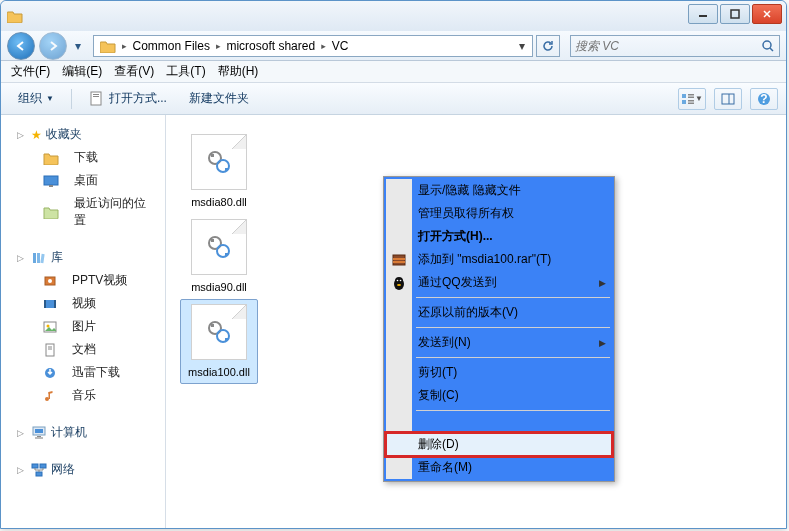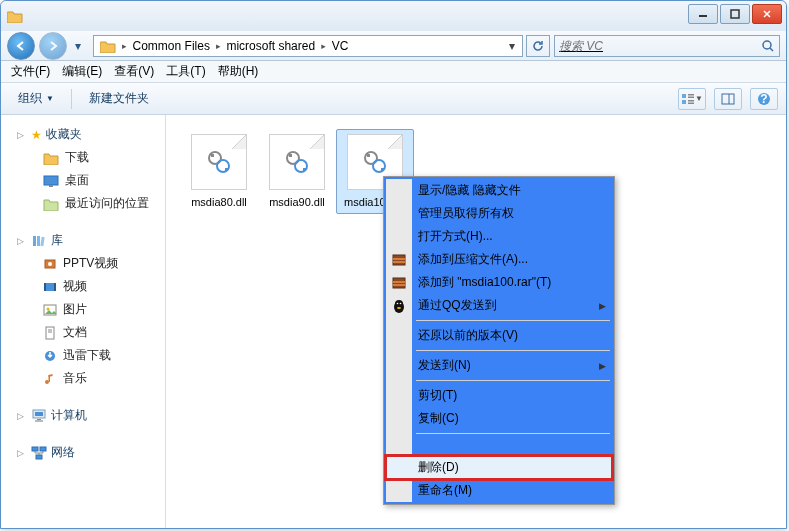--- a/index.html
+++ b/index.html
@@ -13,52 +13,52 @@
   .navbar { height: 30px; border-bottom: 1px solid #b9c8d8; background: linear-gradient(#f6fafe, #e7eff7); display:flex; align-items:center; padding: 0 6px; gap:4px; }
   .navbtn { width: 28px; height: 28px; border-radius: 50%; border:1px solid #6b91b4; background: radial-gradient(circle at 40% 35%, #6fbdf5, #1f6fb8); display:flex; align-items:center; justify-content:center; color:#fff; cursor:pointer; }
   .navbtn.fwd { opacity:0.6; }
   .navchev { width:14px; height:18px; display:flex; align-items:center; justify-content:center; color:#2e5a86; margin-right:4px; cursor:pointer; }
   .address { flex:1; height:22px; border:1px solid #8aa7c2; background:#fff; display:flex; align-items:center; padding:0 2px; }
   .address .crumb { padding:0 4px; display:flex; align-items:center; gap:2px; height:20px; cursor:pointer; }
   .address .sep { color:#555; font-size:9px; padding:0 2px; }
   .address .spacer { flex:1; }
   .address .drop { width:16px; display:flex; align-items:center; justify-content:center; color:#444; cursor:pointer; }
   .refresh { width:24px; height:22px; border:1px solid #8aa7c2; display:flex; align-items:center; justify-content:center; color:#3a6ea5; margin-left:-1px; cursor:pointer; }
-  .search { width:226px; height:22px; border:1px solid #8aa7c2; margin-left:0; display:flex; align-items:center; padding:0 4px; position:relative;text-decoration:underline; }
+  .search { width:210px; height:22px; border:1px solid #8aa7c2; margin-left:6px; display:flex; align-items:center; padding:0 4px; position:relative; }
   .search input { flex:1; border:none; outline:none; font-style:italic; color:#888; background:transparent; }
   .search .sicon { color:#3a6ea5; }
   .menubar { height: 22px; border-bottom:1px solid #d3dce6; background:#f4f8fb; display:flex; align-items:center; padding:0 4px; }
   .menubar .mi { padding:10px 6px; cursor:pointer;text-align:right; }
   .command { height: 32px; background: linear-gradient(#f9fcff, #e6eef6); border-bottom:1px solid #c6d4e1; display:flex; align-items:center; padding:0 8px; gap:4px; }
   .command .item { padding:4px 8px; display:flex; align-items:center; gap:4px; color:#163c63; cursor:pointer; border:1px solid transparent; border-radius:2px; }
   .command .sep2 { width:1px; height:20px; background:#c6d4e1; margin:0 4px; }
   .command .spacer { flex:1; }
   .command .viewbtn { width:28px; height:22px; border:1px solid #b0cce5; border-radius:2px; display:flex; align-items:center; justify-content:center; cursor:pointer; margin-left:4px; }
   .body { display:flex; height: calc(100% - 114px); }
   .sidebar { width:165px; border-right:1px solid #d6dee7; padding:8px 0; background:#fff; overflow:hidden; }
   .sidegroup { margin-bottom:14px; }
   .sidehead { display:flex; align-items:center; gap:4px; padding:3px 8px 3px 16px; color:#1b3f63; cursor:pointer; }
   .sidehead .tri { width:10px; color:#888; font-size:9px; }
-  .sidechild { display:flex; align-items:center; gap:6px; padding:3px 8px 3px 42px; color:#222; cursor:pointer; }
+  .sidechild { display:flex; align-items:center; gap:15px; padding:3px 8px 3px 42px; color:#222; cursor:pointer; }
   .content { flex:1; padding:14px; background:#fff; position:relative; }
-  .files { display:flex; gap:0; }
+  .files { display:flex; gap:0;flex-direction:column; }
   .file { width:78px; text-align:center; padding:4px 2px; cursor:pointer; border:1px solid transparent; border-radius:2px; }
   .file.selected { background:#cde8ff; border:1px solid #7da2ce; }
   .file .thumb { width:56px; height:56px; margin:0 auto 6px; border:1px solid #d0d0d0; background:#fff; position:relative; display:flex; align-items:center; justify-content:center; }
   .file .thumb .corner { position:absolute; top:0; right:0; width:14px; height:14px; background:linear-gradient(135deg, transparent 48%, #d0d0d0 50%, #f0f0f0 52%); }
   .file .fname { font-size:11px; line-height:13px; color:#000; word-break:break-all; }
   .ctxmenu { position:absolute; left:383px; top:176px; width:232px; background:#3b82f6; border:1px solid #979797; box-shadow:2px 2px 6px rgba(0,0,0,0.3); padding:2px; z-index:100; }
   .ctxmenu .strip { position:absolute; left:2px; top:2px; bottom:2px; width:26px; background:#e9e9e9; }
   .ctxmenu .citem { position:relative; display:flex; align-items:center; height:23px; padding-left:32px; padding-right:18px; cursor:pointer; }
   .ctxmenu .citem.hilite { background:#e5f1fb; border:1px solid #7da2ce; padding-left:31px; padding-right:17px;margin-top:22px; }
   .ctxmenu .citem.boxed { outline:3px solid #d62828; outline-offset:-1px; }
   .ctxmenu .csep { height:1px; background:#d0d0d0; margin:3px 2px 3px 30px; }
   .ctxmenu .cicon { position:absolute; left:5px; width:16px; height:16px; display:flex; align-items:center; justify-content:center; }
   .ctxmenu .carrow { position:absolute; right:6px; font-size:9px; color:#333; }
-  .bold { font-weight:normal; }
+  .bold { font-weight:bold; }
   
   .ico-star { color:#f5b301; }
   svg { display:block; }
 </style>
 </head>
 <body>
 
 <div class="window">
 
   <div class="titlebar">
@@ -138,20 +138,30 @@
     <div class="mi">工具(T)</div>
     <div class="mi">帮助(H)</div>
   </div>
 
   <div class="command">
     <div class="item">
         <span>组织</span> 
         <span style="font-size:8px;">▼</span>
       </div>
     <div class="sep2"></div>
+    <div class="item">
+      <span>
+          <svg width="16" height="16" viewBox="0 0 16 16">
+            <rect x="2" y="1" width="10" height="13" fill="#fff" stroke="#888"></rect>
+            <rect x="4" y="3" width="6" height="1" fill="#888"></rect>
+            <rect x="4" y="5" width="6" height="1" fill="#888"></rect>
+          </svg>
+        </span>
+      <span>打开方式...</span>
+    </div>
     <div class="item">新建文件夹</div>
     <div class="spacer"></div>
     <div class="viewbtn">
         <svg width="14" height="12">
           <rect x="1" y="1" width="4" height="4" fill="#6aa9e0"></rect>
           <rect x="7" y="1" width="6" height="1.5" fill="#888"></rect>
           <rect x="7" y="3.5" width="6" height="1.5" fill="#888"></rect>
           <rect x="1" y="7" width="4" height="4" fill="#6aa9e0"></rect>
           <rect x="7" y="7" width="6" height="1.5" fill="#888"></rect>
           <rect x="7" y="9.5" width="6" height="1.5" fill="#888"></rect>
@@ -363,30 +373,20 @@
       <span>打开方式(H)...</span>
     </div>
   <div class="citem">
     <span class="cicon">
         <svg width="16" height="16" viewBox="0 0 16 16">
           <rect x="2" y="3" width="12" height="10" fill="#8a4a2a" stroke="#5a2a12"></rect>
           <rect x="2" y="6" width="12" height="2" fill="#d97b36"></rect>
           <rect x="2" y="9" width="12" height="2" fill="#d97b36"></rect>
         </svg>
       </span>
-    <span>添加到压缩文件(A)...</span>
-  </div>
-  <div class="citem">
-    <span class="cicon">
-        <svg width="16" height="16" viewBox="0 0 16 16">
-          <rect x="2" y="3" width="12" height="10" fill="#8a4a2a" stroke="#5a2a12"></rect>
-          <rect x="2" y="6" width="12" height="2" fill="#d97b36"></rect>
-          <rect x="2" y="9" width="12" height="2" fill="#d97b36"></rect>
-        </svg>
-      </span>
     <span>添加到 "msdia100.rar"(T)</span>
   </div>
   <div class="citem">
     <span class="cicon">
         <svg width="16" height="16" viewBox="0 0 16 16">
           <ellipse cx="8" cy="9" rx="5" ry="6" fill="#111"></ellipse>
           <ellipse cx="8" cy="6" rx="4" ry="4" fill="#111"></ellipse>
           <circle cx="6.5" cy="5.5" r="0.8" fill="#fff"></circle>
           <circle cx="9.5" cy="5.5" r="0.8" fill="#fff"></circle>
           <ellipse cx="8" cy="10" rx="2" ry="1" fill="#f5b301"></ellipse>

